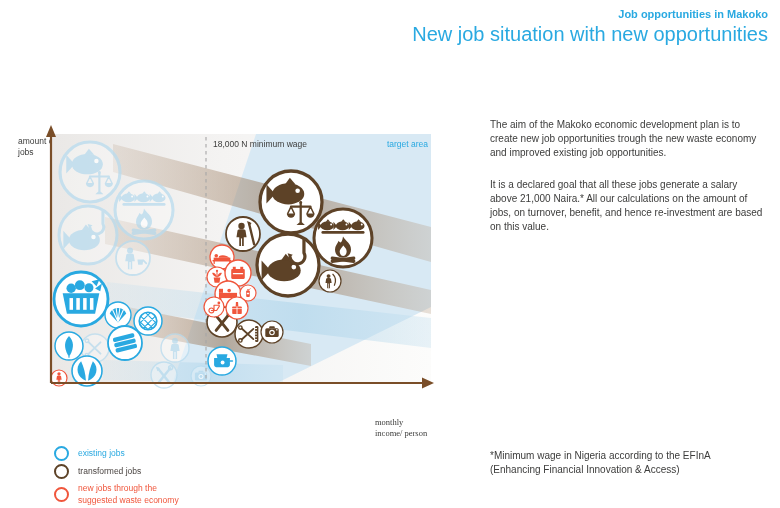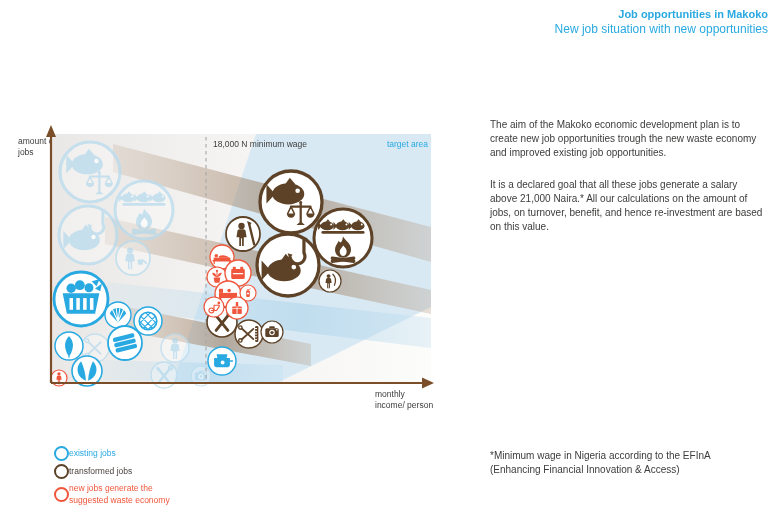--- a/index.html
+++ b/index.html
@@ -1,29 +1,29 @@
 <!DOCTYPE html>
 <html><head>
 <meta charset="utf-8">
 <style>
   html,body{margin:0;padding:0;width:780px;height:508px;background:#ffffff;overflow:hidden;
             font-family:"Liberation Sans", sans-serif;}
   .abs{position:absolute;}
   
   #header{right:12px;top:8px;text-align:right;color:#29A9E1;}
   #header .title{font-weight:bold;font-size:11px;line-height:1.25;}
-  #header .subtitle{font-size:12px;line-height:1.25;}
+  #header .subtitle{font-size:20px;line-height:1.25;}
   
   .axis-label{font-size:8.5px;color:#3C3C3B;white-space:pre-line;line-height:1.3;}
   #y-label{left:18px;top:136px;}
-  #x-label{left:375px;top:389px;}
+  #x-label{left:375px;top:417px;font-family:Liberation Serif, serif;}
   #chart-box{left:43px;top:122px;width:395px;height:270px;}
   
   #legend{left:54px;top:446px;}
-  .lg-row{display:flex;align-items:center;margin-bottom:3px;}
+  .lg-row{display:flex;align-items:center;gap:9px;margin-bottom:3px;}
   .lg-circle{width:11px;height:11px;border-radius:50%;border:2.2px solid;flex:0 0 auto;background:#fff;}
   .lg-label{font-size:8.5px;white-space:pre-line;line-height:1.45;}
   .c-blue{border-color:#29A9E1;} .t-blue{color:#29A9E1;}
   .c-brown{border-color:#5D4227;} .t-dark{color:#4A4441;}
   .c-red{border-color:#F0563C;} .t-red{color:#F0563C;}
   
   #body-text{left:490px;top:118px;width:276px;color:#3C3C3B;font-size:10px;line-height:1.38;}
   #body-text p{margin:0 0 19px 0;}
   #footnote{left:490px;top:449px;width:272px;font-size:10px;color:#3C3C3B;line-height:1.35;}
 </style>
@@ -464,21 +464,21 @@
   <div class="lg-row">
     <span class="lg-circle c-blue"></span>
     <span class="lg-label t-blue">existing jobs</span>
   </div>
   <div class="lg-row">
     <span class="lg-circle c-brown"></span>
     <span class="lg-label t-dark">transformed jobs</span>
   </div>
   <div class="lg-row">
     <span class="lg-circle c-red"></span>
-    <span class="lg-label t-red">new jobs generate the
+    <span class="lg-label t-red">new jobs through the
 suggested waste economy</span>
   </div>
 </div>
 
 <div id="body-text" class="abs">
   <p>The aim of the Makoko economic development plan is to create new job opportunities trough the new waste economy and improved existing job opportunities.</p>
   <p>It is a declared goal that all these jobs generate a salary above 21,000 Naira.* All our calculations on the amount of jobs, on turnover, benefit, and hence re-investment are based on this value.</p>
 </div>
 
 <div id="footnote" class="abs">*Minimum wage in Nigeria according to the EFInA (Enhancing Financial Innovation &amp; Access)</div>

